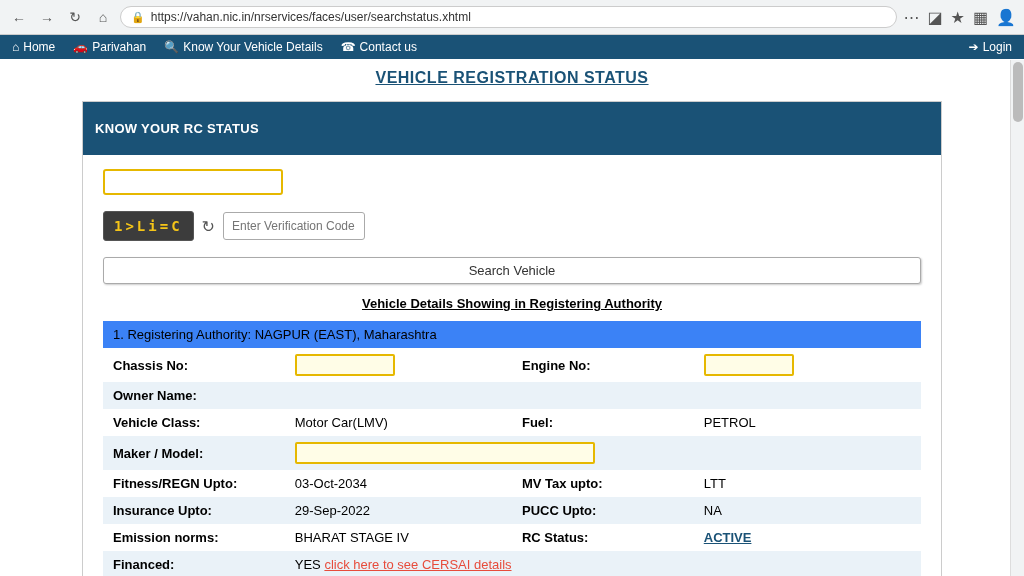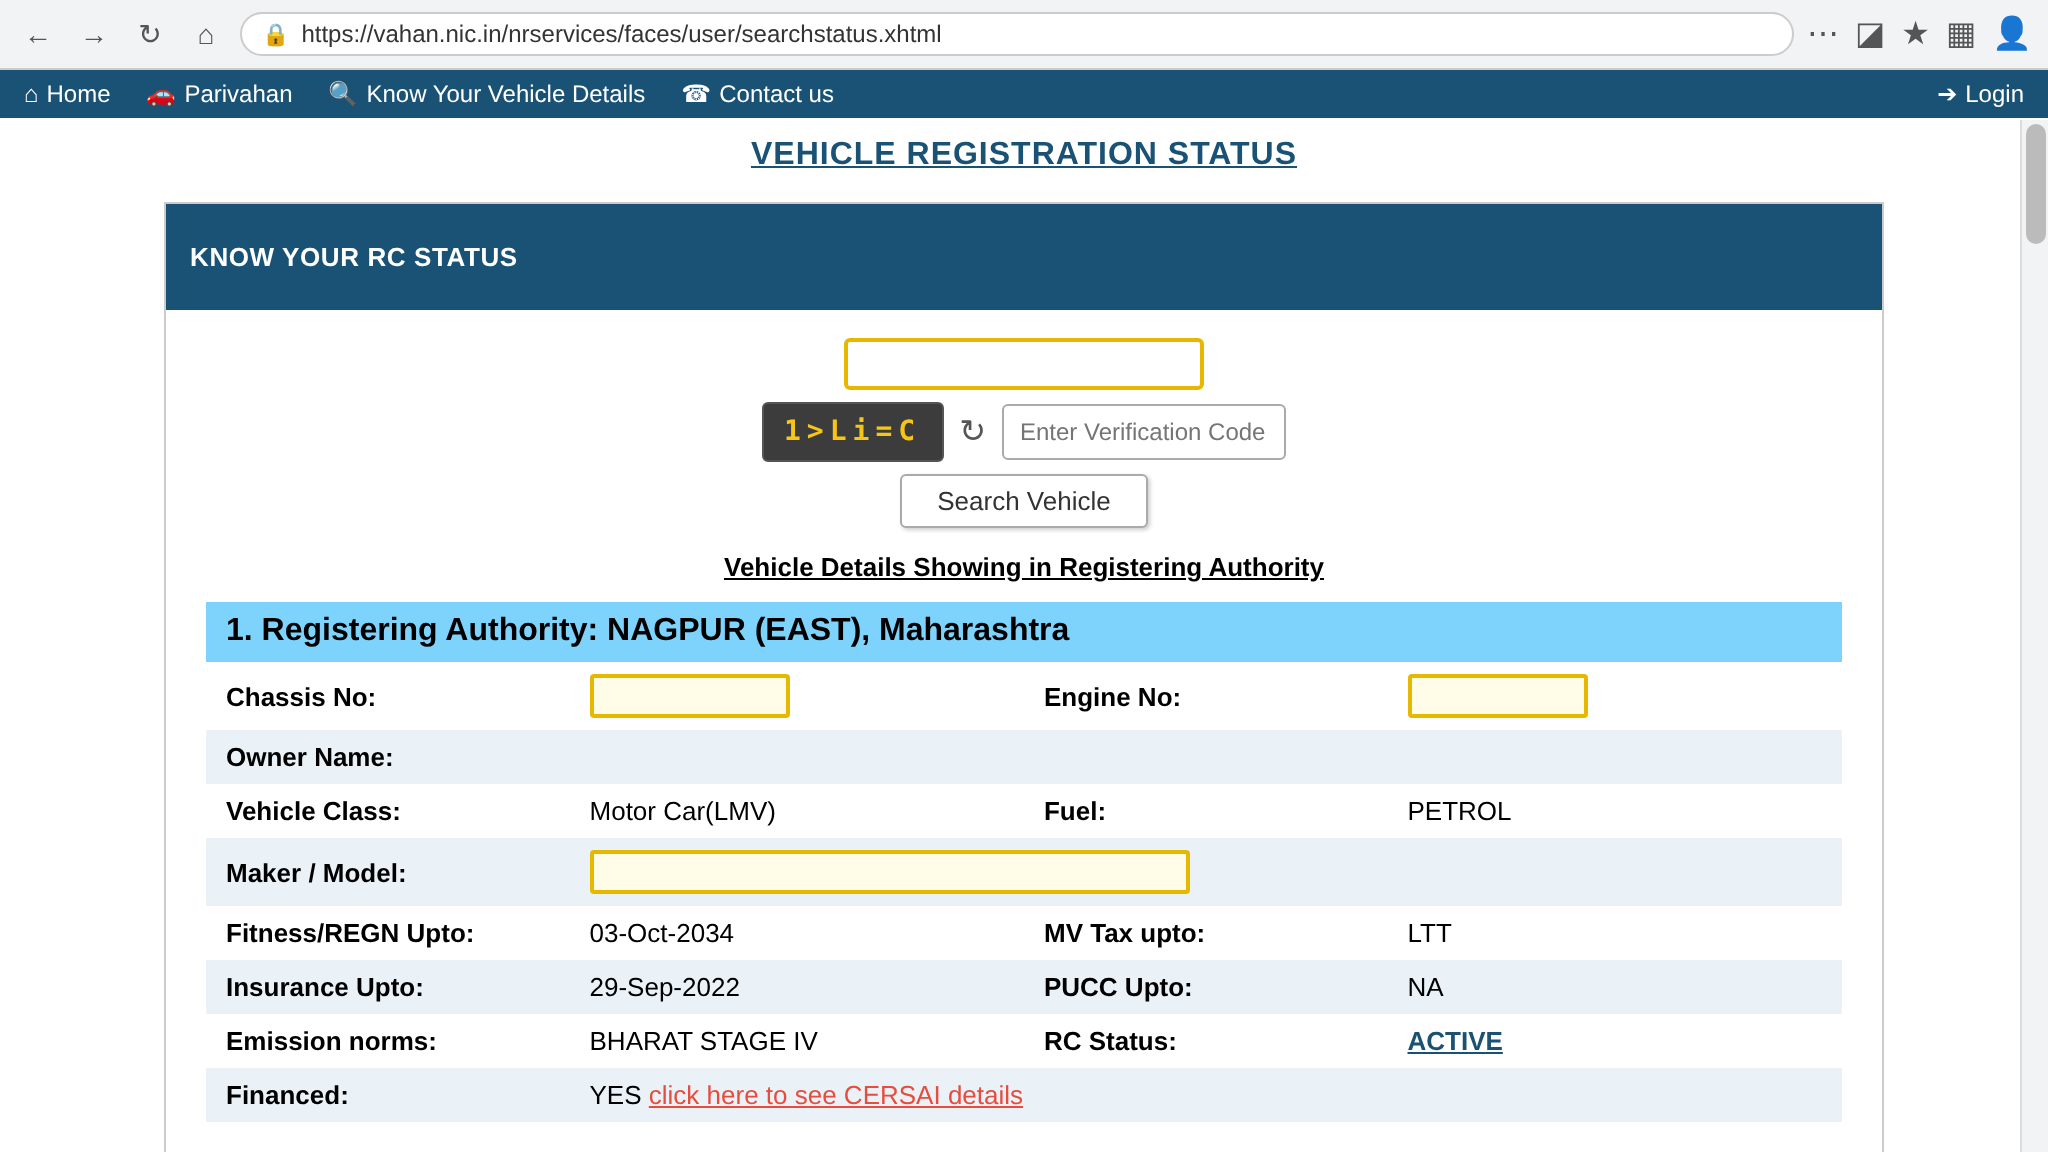--- a/index.html
+++ b/index.html
@@ -99,22 +99,21 @@
       letter-spacing: 0.3px;
     }
     .rc-card-body {
       padding: 14px 20px 18px;
     }
 
     
     .search-form {
       display: flex;
       flex-direction: column;
-      align-items: center;
-      gap: 6px;
+      gap: 16px;
       margin-bottom: 12px;
     }
     .reg-input {
       border: 2px solid #e6b800;
       border-radius: 3px;
       width: 180px;
       height: 26px;
       padding: 2px 6px;
       font-size: 13px;
       outline: none;
@@ -170,24 +169,24 @@
       text-align: center;
       font-size: 13px;
       font-weight: bold;
       text-decoration: underline;
       margin-bottom: 10px;
       color: #000;
     }
 
     
     .registering-auth-title {
-      background: #7dd3fc;
+      background: #3b82f6;
       padding: 6px 10px;
-      font-size: 16px;
-      font-weight: bold;
+      font-size: 13px;
+      font-weight: normal;
       margin-bottom: 0;
     }
     .details-table {
       width: 100%;
       border-collapse: collapse;
       font-size: 13px;
     }
     .details-table tr:nth-child(odd) td {
       background: #fff;
     }

